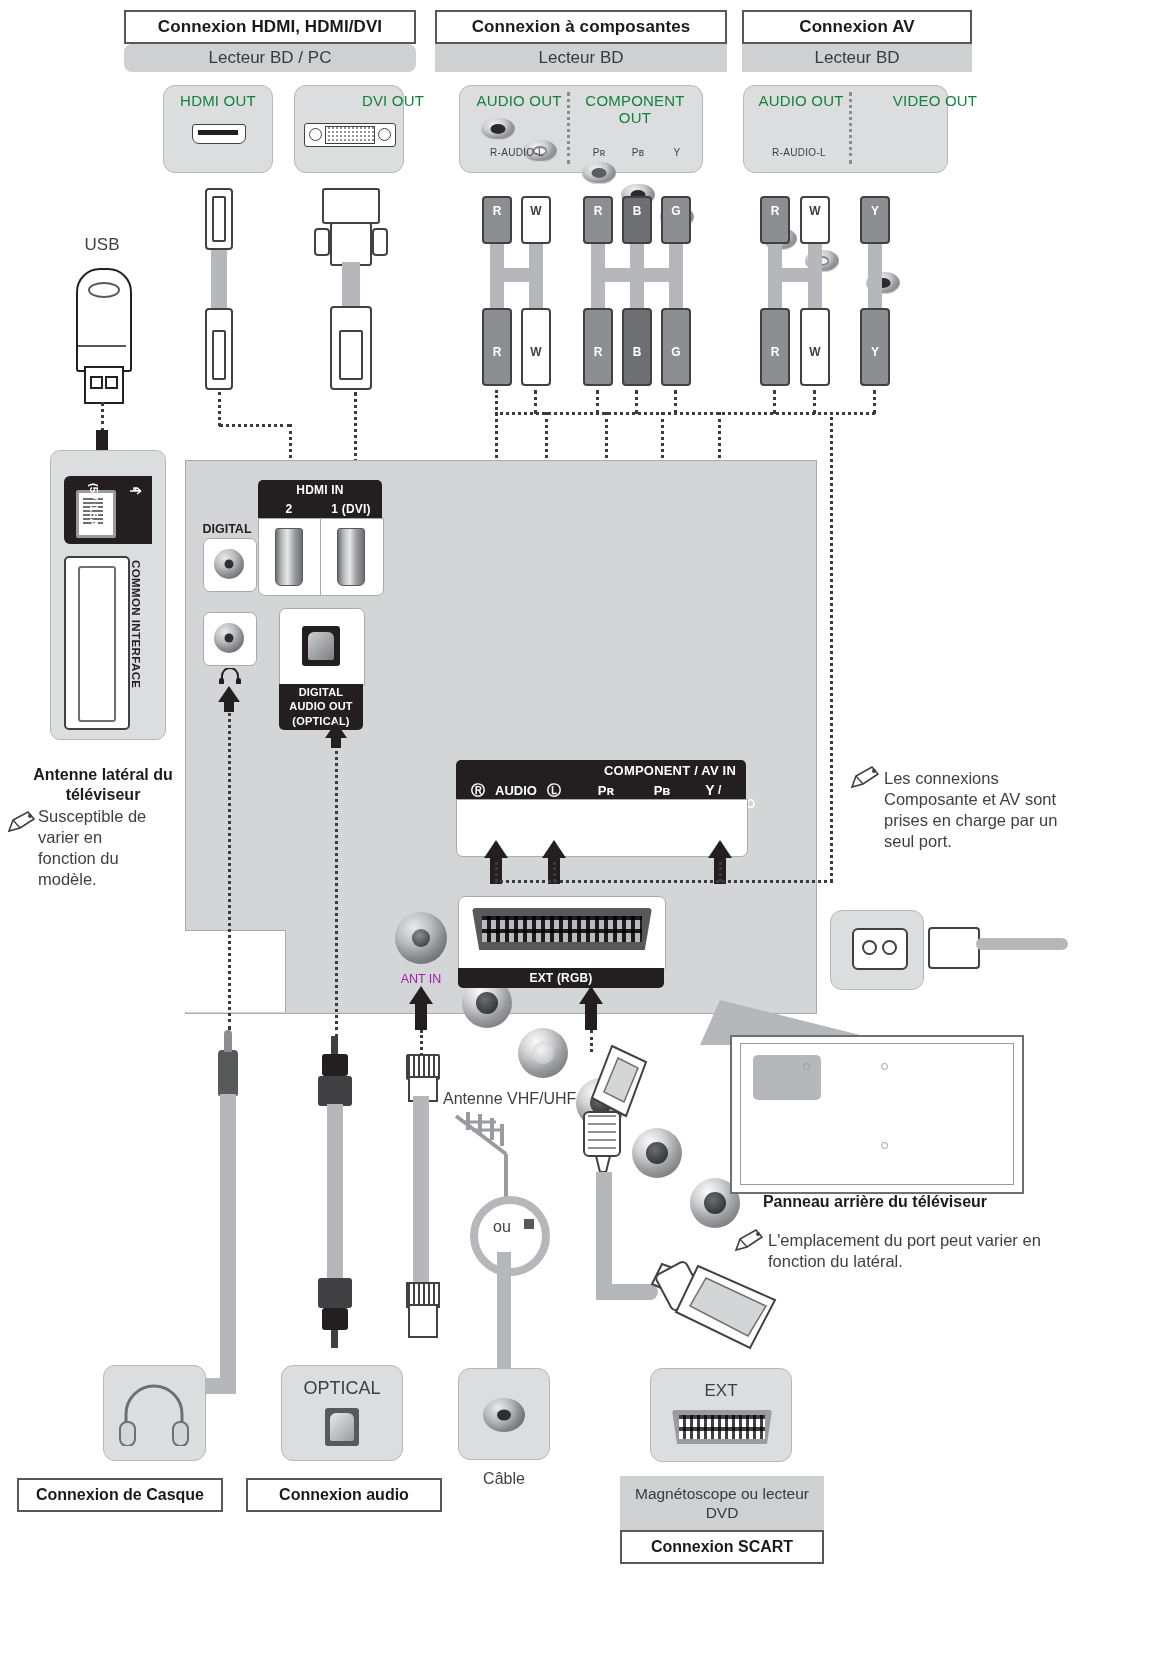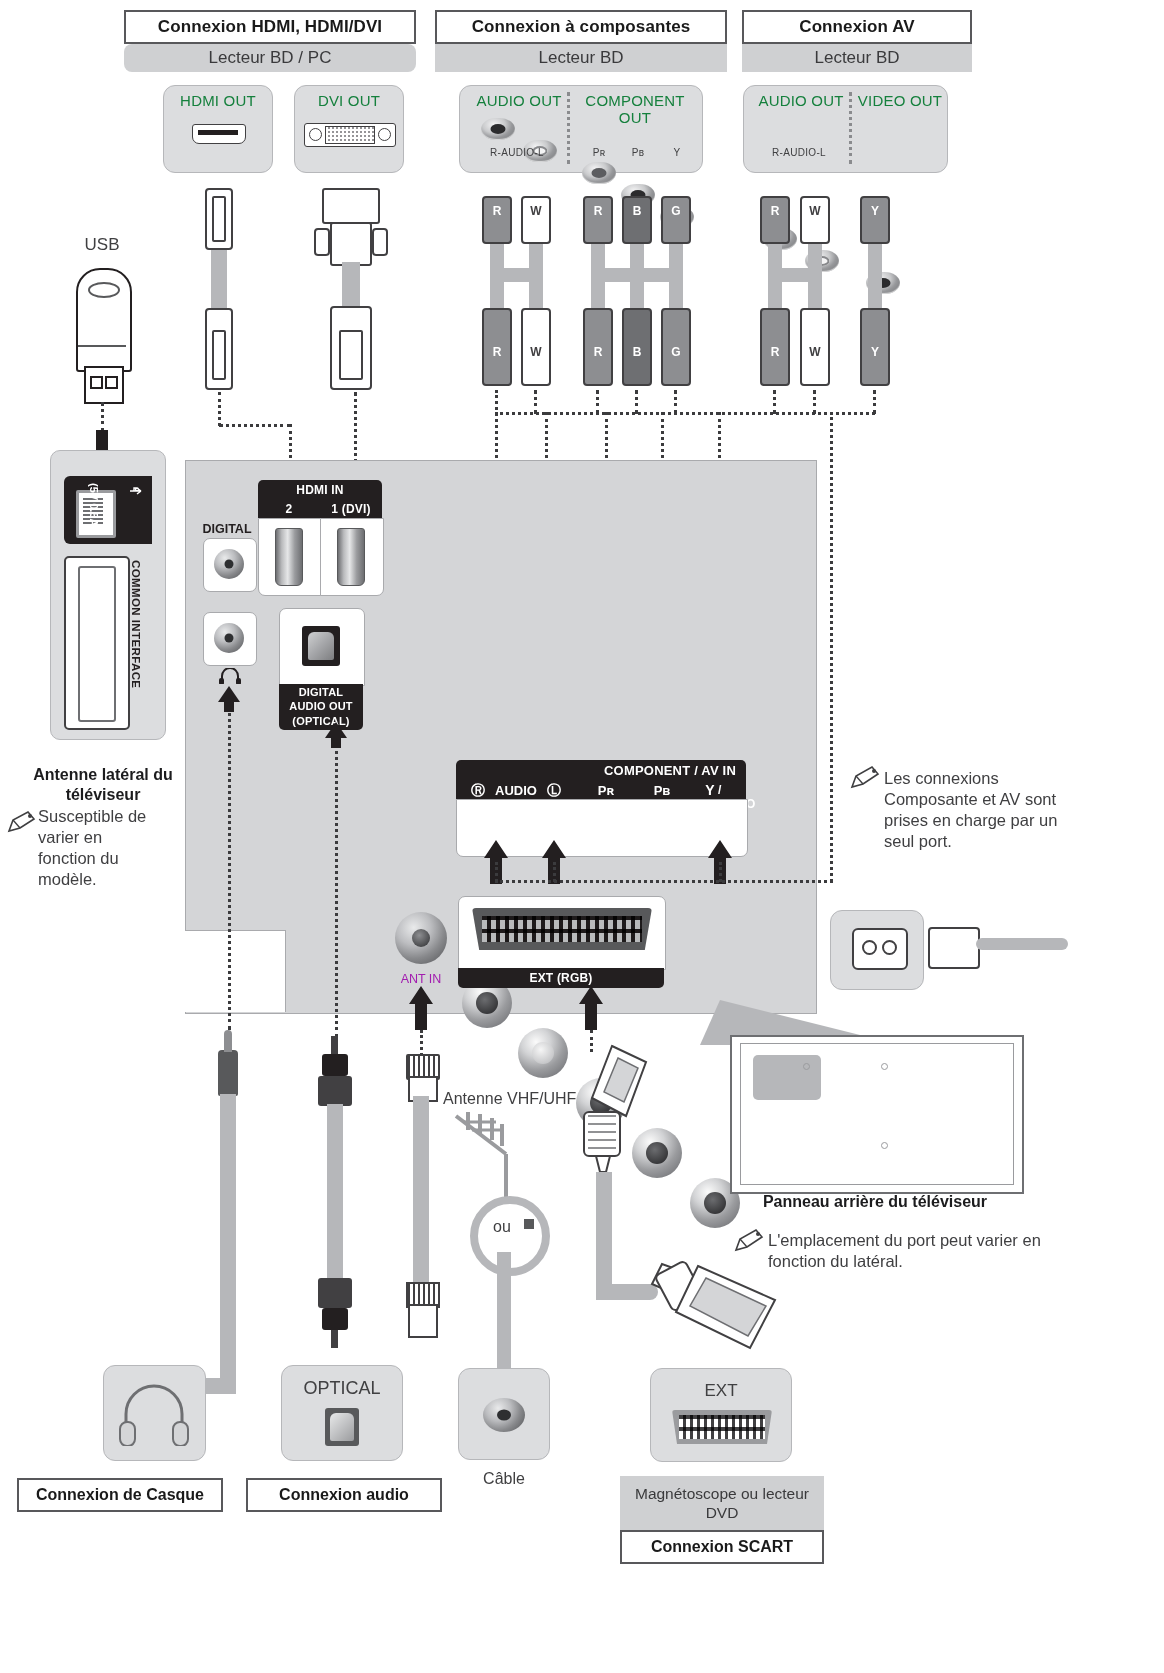--- a/index.html
+++ b/index.html
@@ -69,21 +69,21 @@
 <div class="abs hdr-title" style="left:742px;top:10px;width:230px;height:34px;">Connexion AV</div>
 <div class="abs hdr-sub" style="left:742px;top:44px;width:230px;height:28px;">Lecteur BD</div>
 
 <div class="abs devbox" style="left:163px;top:85px;width:110px;height:88px;"></div>
 <div class="abs devlbl" style="left:163px;top:92px;width:110px;">HDMI OUT</div>
 <div class="abs" style="left:192px;top:124px;width:52px;height:18px;background:#fff;border:1.5px solid #414042;
             border-radius:3px 3px 7px 7px;"></div>
 <div class="abs" style="left:198px;top:130px;width:40px;height:5px;background:#231f20;"></div>
 
 <div class="abs devbox" style="left:294px;top:85px;width:110px;height:88px;"></div>
-<div class="abs devlbl" style="left:294px;top:92px;width:110px;">DVI OUT</div>
+<div class="abs devlbl" style="left:294px;top:92px;width:110px;padding-left:44px;">DVI OUT</div>
 <div class="abs" style="left:304px;top:123px;width:90px;height:22px;background:#fff;border:1.5px solid #414042;
             border-radius:3px;"></div>
 <div class="abs" style="left:309px;top:128px;width:11px;height:11px;border:1.5px solid #414042;border-radius:50%;"></div>
 <div class="abs" style="left:378px;top:128px;width:11px;height:11px;border:1.5px solid #414042;border-radius:50%;"></div>
 <div class="abs" style="left:325px;top:126px;width:48px;height:16px;background:#414042;
             background-image:repeating-linear-gradient(90deg,#fff 0 2px,#414042 2px 4px),
                              repeating-linear-gradient(0deg,#fff 0 2px,#414042 2px 4px);
             background-blend-mode:screen;border:1px solid #414042;"></div>
 
 <div class="abs devbox" style="left:459px;top:85px;width:244px;height:88px;"></div>
@@ -95,21 +95,21 @@
 <div class="abs devsub" style="left:466px;top:147px;width:102px;">R-AUDIO-L</div>
 <div class="abs rcaj mid" style="left:582px;top:118px;"></div>
 <div class="abs rcaj dark" style="left:621px;top:118px;"></div>
 <div class="abs rcaj mid" style="left:660px;top:118px;"></div>
 <div class="abs devsub" style="left:576px;top:147px;width:46px;">Pʀ</div>
 <div class="abs devsub" style="left:615px;top:147px;width:46px;">Pʙ</div>
 <div class="abs devsub" style="left:654px;top:147px;width:46px;">Y</div>
 
 <div class="abs devbox" style="left:743px;top:85px;width:205px;height:88px;"></div>
 <div class="abs devlbl" style="left:748px;top:92px;width:106px;">AUDIO OUT</div>
-<div class="abs devlbl" style="left:854px;top:92px;width:92px;">VIDEO OUT</div>
+<div class="abs devlbl" style="left:889px;top:92px;width:92px;">VIDEO OUT</div>
 <div class="abs vdot" style="left:849px;top:92px;height:72px;"></div>
 <div class="abs rcaj dark" style="left:763px;top:118px;"></div>
 <div class="abs rcaj white" style="left:805px;top:118px;"></div>
 <div class="abs devsub" style="left:748px;top:147px;width:102px;">R-AUDIO-L</div>
 <div class="abs rcaj dark" style="left:866px;top:118px;"></div>
 
 <div class="abs plug-out" style="left:205px;top:188px;width:28px;height:62px;border-radius:4px;"></div>
 <div class="abs plug-out" style="left:212px;top:196px;width:14px;height:46px;border-radius:2px;"></div>
 <div class="abs cablegrey" style="left:211px;top:250px;width:16px;height:58px;"></div>
 <div class="abs plug-out" style="left:205px;top:308px;width:28px;height:82px;border-radius:4px;"></div>

